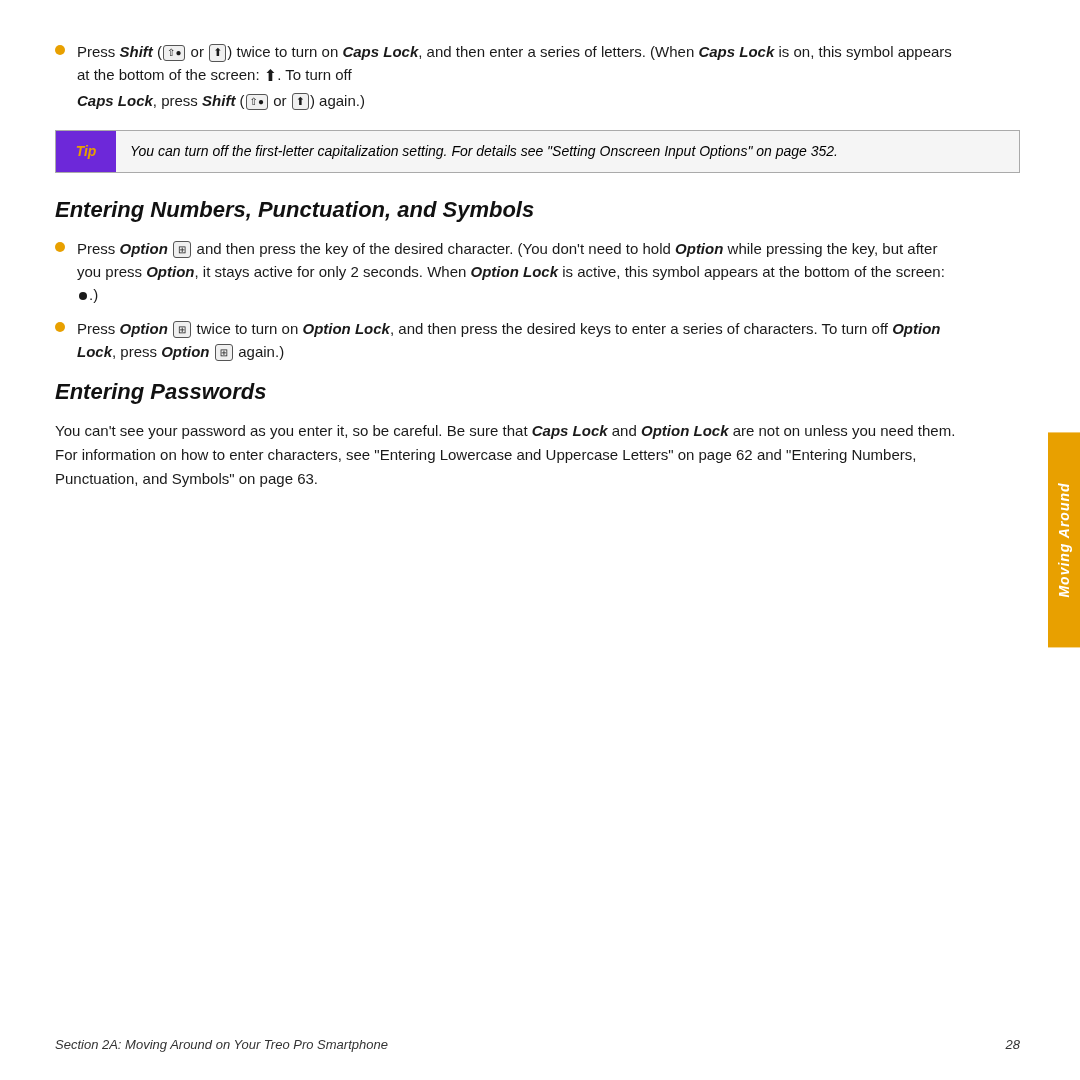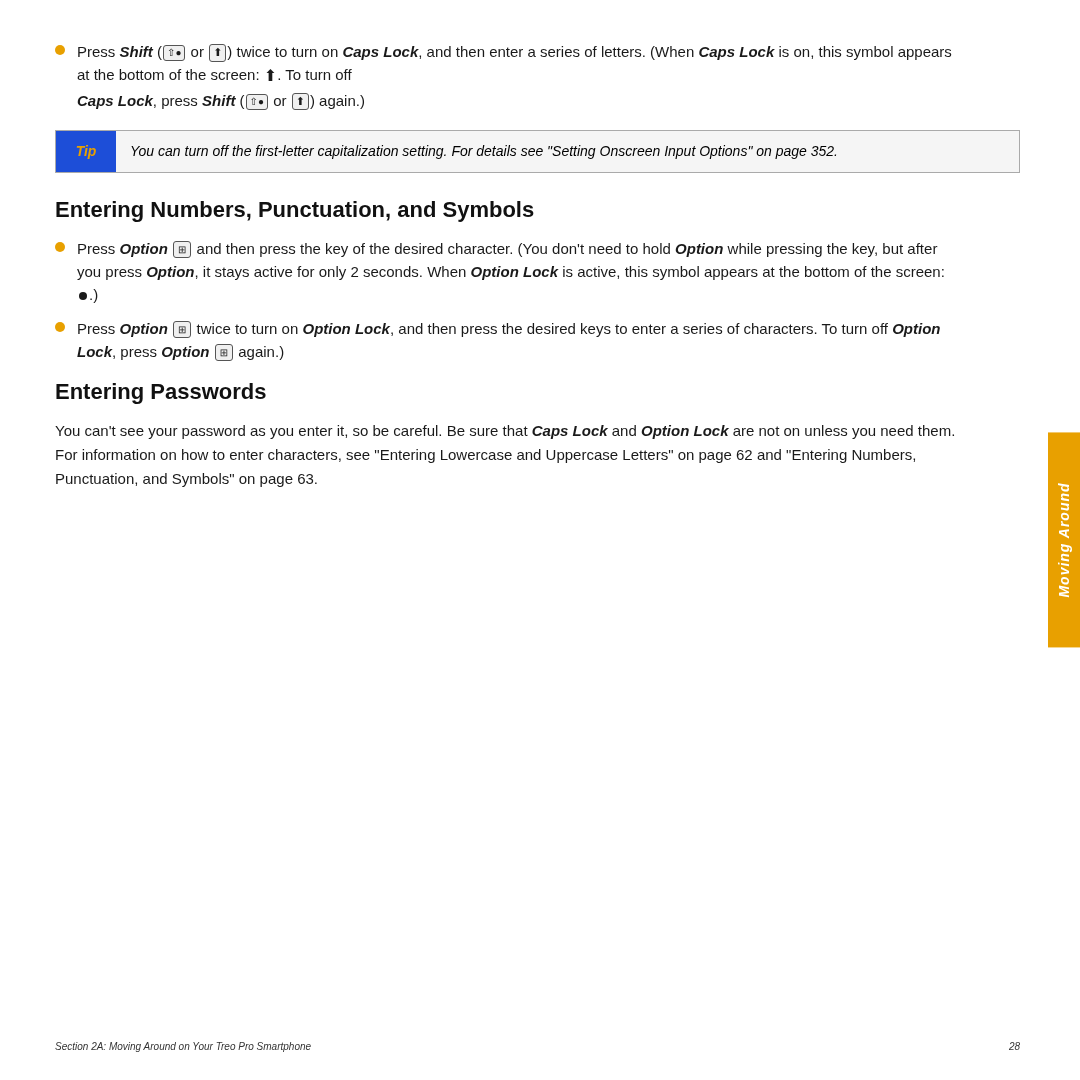--- a/index.html
+++ b/index.html
@@ -77,21 +77,21 @@
 
     
     .tip-box {
       display: flex;
       border: 1px solid #aaa;
       margin: 18px 0 24px 0;
       background: #f5f5f5;
     }
 
     .tip-label {
-      background: #1d4ed8;
+      background: #6d28d9;
       color: #e8a000;
       font-style: italic;
       font-weight: bold;
       font-size: 14px;
       padding: 10px 16px;
       min-width: 60px;
       display: flex;
       align-items: center;
       justify-content: center;
     }
@@ -99,20 +99,21 @@
     .tip-content {
       padding: 10px 14px;
       font-style: italic;
       font-size: 14px;
       line-height: 1.5;
       color: #000000;
     }
 
     
     .section-heading {
+      font-style: italic;
       font-size: 22px;
       font-weight: bold;
       margin-bottom: 14px;
       color: #111;
     }
 
     
     .body-text {
       font-size: 15px;
       line-height: 1.6;
@@ -180,21 +181,21 @@
     
     .footer {
       position: absolute;
       bottom: 28px;
       left: 55px;
       right: 60px;
       display: flex;
       justify-content: space-between;
       align-items: center;
       font-style: italic;
-      font-size: 10px;
+      font-size: 13px;
       color: #333;
       text-align: right;
     }
 
     
     .option-icon {
       display: inline-block;
       border: 1px solid #555;
       border-radius: 3px;
       padding: 0px 4px;

